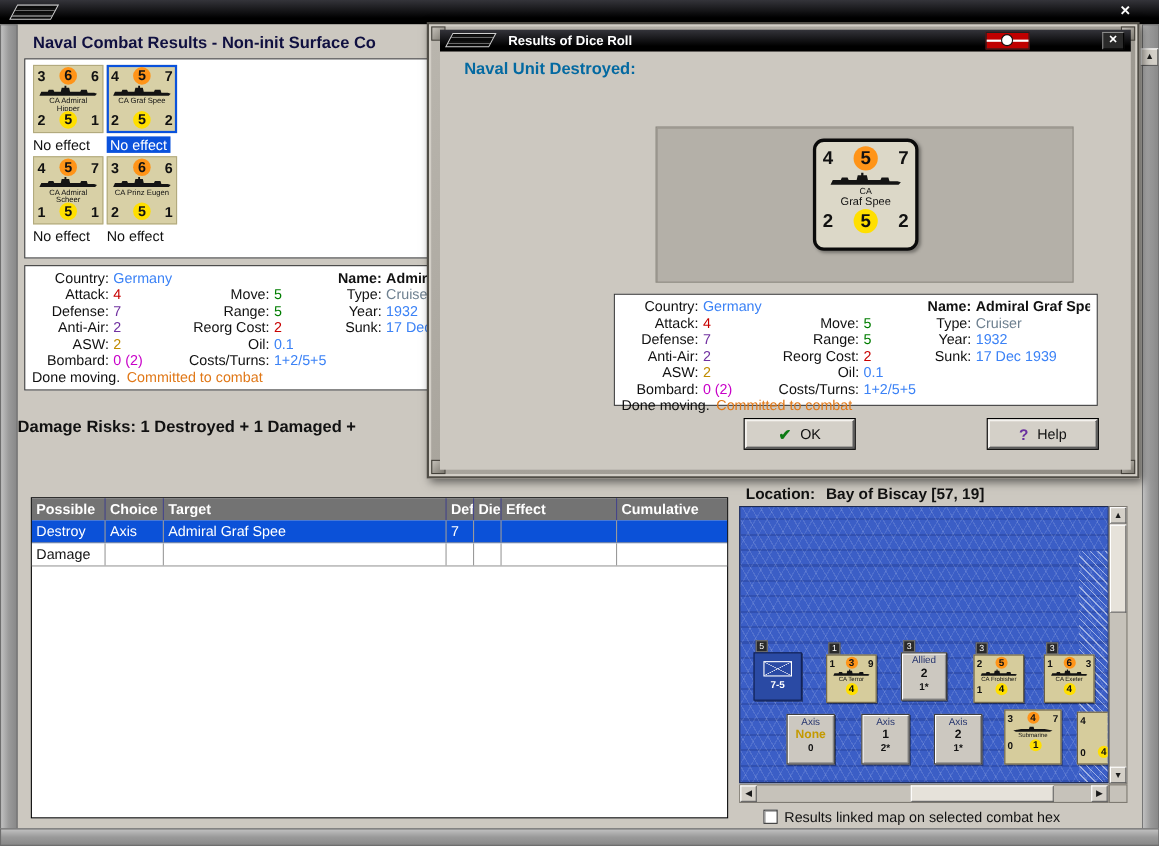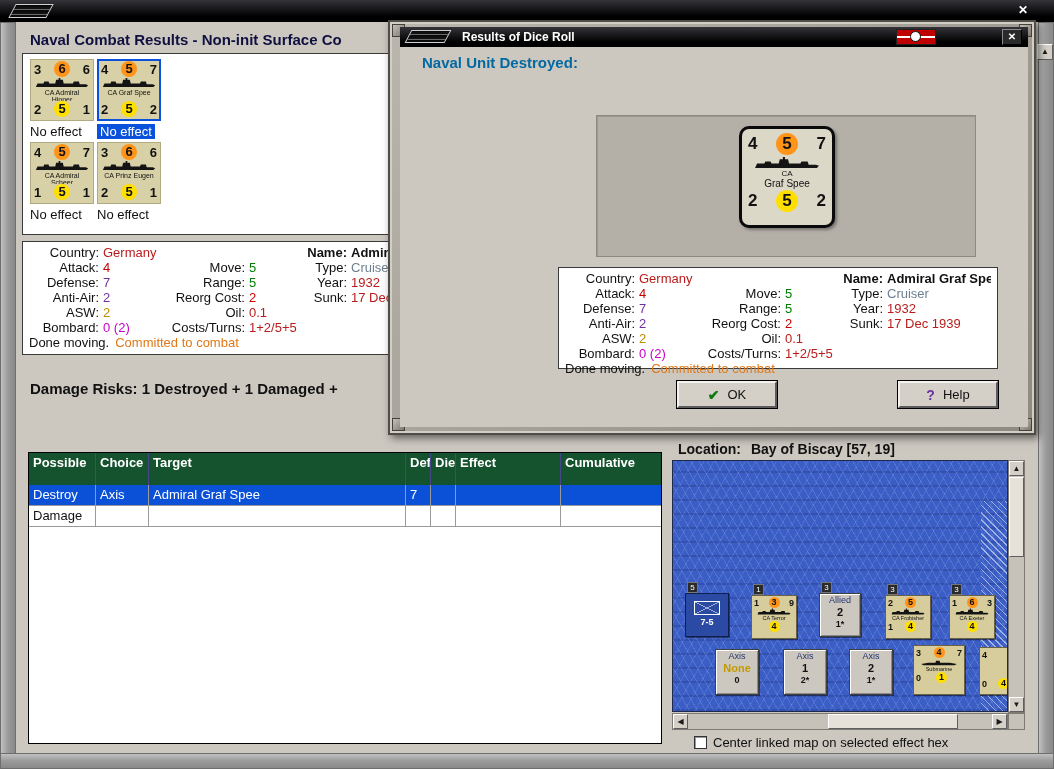--- a/index.html
+++ b/index.html
@@ -25,24 +25,24 @@
 .ustatus{margin-top:3px;font-size:13px;width:fit-content}
 .ustatus.sel{background:#0a52dc;color:#fff;padding:0 3px}
 
 .details{background:#fff;border:1px solid #3a3a3a;padding:3px 6px;font-size:13px}
 .drow{display:flex;height:15px;line-height:15px;white-space:nowrap}
 .lab{text-align:right}
 .cA{width:70px}.cAv{width:58px;padding-left:4px}
 .cB{width:88px}.cBv{width:56px;padding-left:4px}
 .cC{width:46px}.cCv{flex:1;padding-left:4px;overflow:hidden}
 .bold{font-weight:bold}
-.red{color:#c80000}.green{color:#007d00}.purple{color:#7030a0}.gray{color:#b91c1c}
+.red{color:#c80000}.green{color:#007d00}.purple{color:#7030a0}.gray{color:#3b82f6}
 .slate{color:#6e8090}.gold{color:#c08c00}.magenta{color:#c800c8}.orangetx{color:#e07818}
 
-.thead{display:flex;height:32px;background:#14532d;color:#fff;font-weight:bold;font-size:13px}
+.thead{display:flex;height:20px;background:#737373;color:#fff;font-weight:bold;font-size:13px}
 .th{padding:2px 4px;border-right:1px solid #45458a;overflow:hidden;white-space:nowrap}
 .trow{display:flex;height:21px;font-size:13px;border-bottom:1px solid #9a9a9a;background:#fff}
 .trow.sel{background:#0b51d8;color:#fff}
 .td{padding:2px 4px;border-right:1px solid #9a9a9a;overflow:hidden;white-space:nowrap}
 .w0{width:67px}.w1{width:53px}.w2{width:257px}.w3{width:25px}.w4{width:25px}.w5{width:105px}.w6{flex:1;border-right:none}
 
 .map{position:absolute;left:672px;top:460px;width:336px;height:252px;overflow:hidden;border:1px solid #1d2a50;
  background-color:#3b5ec6;
  background-image:repeating-linear-gradient(60deg,rgba(255,255,255,.12) 0 1px,transparent 1px 7px),
  repeating-linear-gradient(-60deg,rgba(215,228,255,.12) 0 1px,transparent 1px 9px),
@@ -229,21 +229,21 @@
     <span class="cAv magenta">0 (2)</span>
     <span class="cB lab">Costs/Turns:</span>
     <span class="cBv gray" style="width:120px">1+2/5+5</span>
   </div>
   <div class="drow">
     <span>Done moving.</span>
     <span class="orangetx" style="padding-left:6px">Committed to combat</span>
   </div>
 </div>
 
-<div class="abs" style="left:30px;top:380px;font-size:15px;font-weight:bold">Damage Risks: 1 Destroyed + 1 Damaged +</div>
+<div class="abs" style="left:16px;top:380px;font-size:15px;font-weight:bold">Damage Risks: 1 Destroyed + 1 Damaged +</div>
 
 <div class="abs" style="left:28px;top:452px;width:634px;height:292px;background:#fff;border:1px solid #000">
   <div class="thead">
     <span class="th w0">Possible</span>
     <span class="th w1">Choice</span>
     <span class="th w2">Target</span>
     <span class="th w3">Def</span>
     <span class="th w4">Die</span>
     <span class="th w5">Effect</span>
     <span class="th w6">Cumulative</span>
@@ -397,21 +397,21 @@
   <div class="sbtn" style="left:0;bottom:0;width:15px;height:15px">▼</div>
 </div>
 <div class="sb" style="left:672px;top:713px;width:336px;height:17px">
   <div class="sbtn" style="left:0;top:0;width:15px;height:15px">◀</div>
   <div class="sthumb" style="left:155px;top:0;width:130px;height:15px"></div>
   <div class="sbtn" style="right:0;top:0;width:15px;height:15px">▶</div>
 </div>
 <div class="corner" style="left:1008px;top:713px;width:17px;height:17px"></div>
 
 <div class="cbx" style="left:694px;top:736px"></div>
-<div class="abs" style="left:713px;top:735px;font-size:13px">Center linked map on selected effect hex</div>
+<div class="abs" style="left:713px;top:735px;font-size:13px">Results linked map on selected combat hex</div>
 
 <div class="dframe">
   <div class="plate" style="left:2px;top:2px"></div>
   <div class="plate" style="right:2px;top:2px"></div>
   <div class="plate" style="left:2px;bottom:2px"></div>
   <div class="plate" style="right:2px;bottom:2px"></div>
 
   <div class="abs tbar" style="left:10px;top:5px;width:628px;height:20px">
     <div class="abs stripeicon" style="left:8px;top:3px;width:40px;height:13px"></div>
     <span class="abs" style="left:62px;line-height:20px;font-size:12px">Results of Dice Roll</span>

